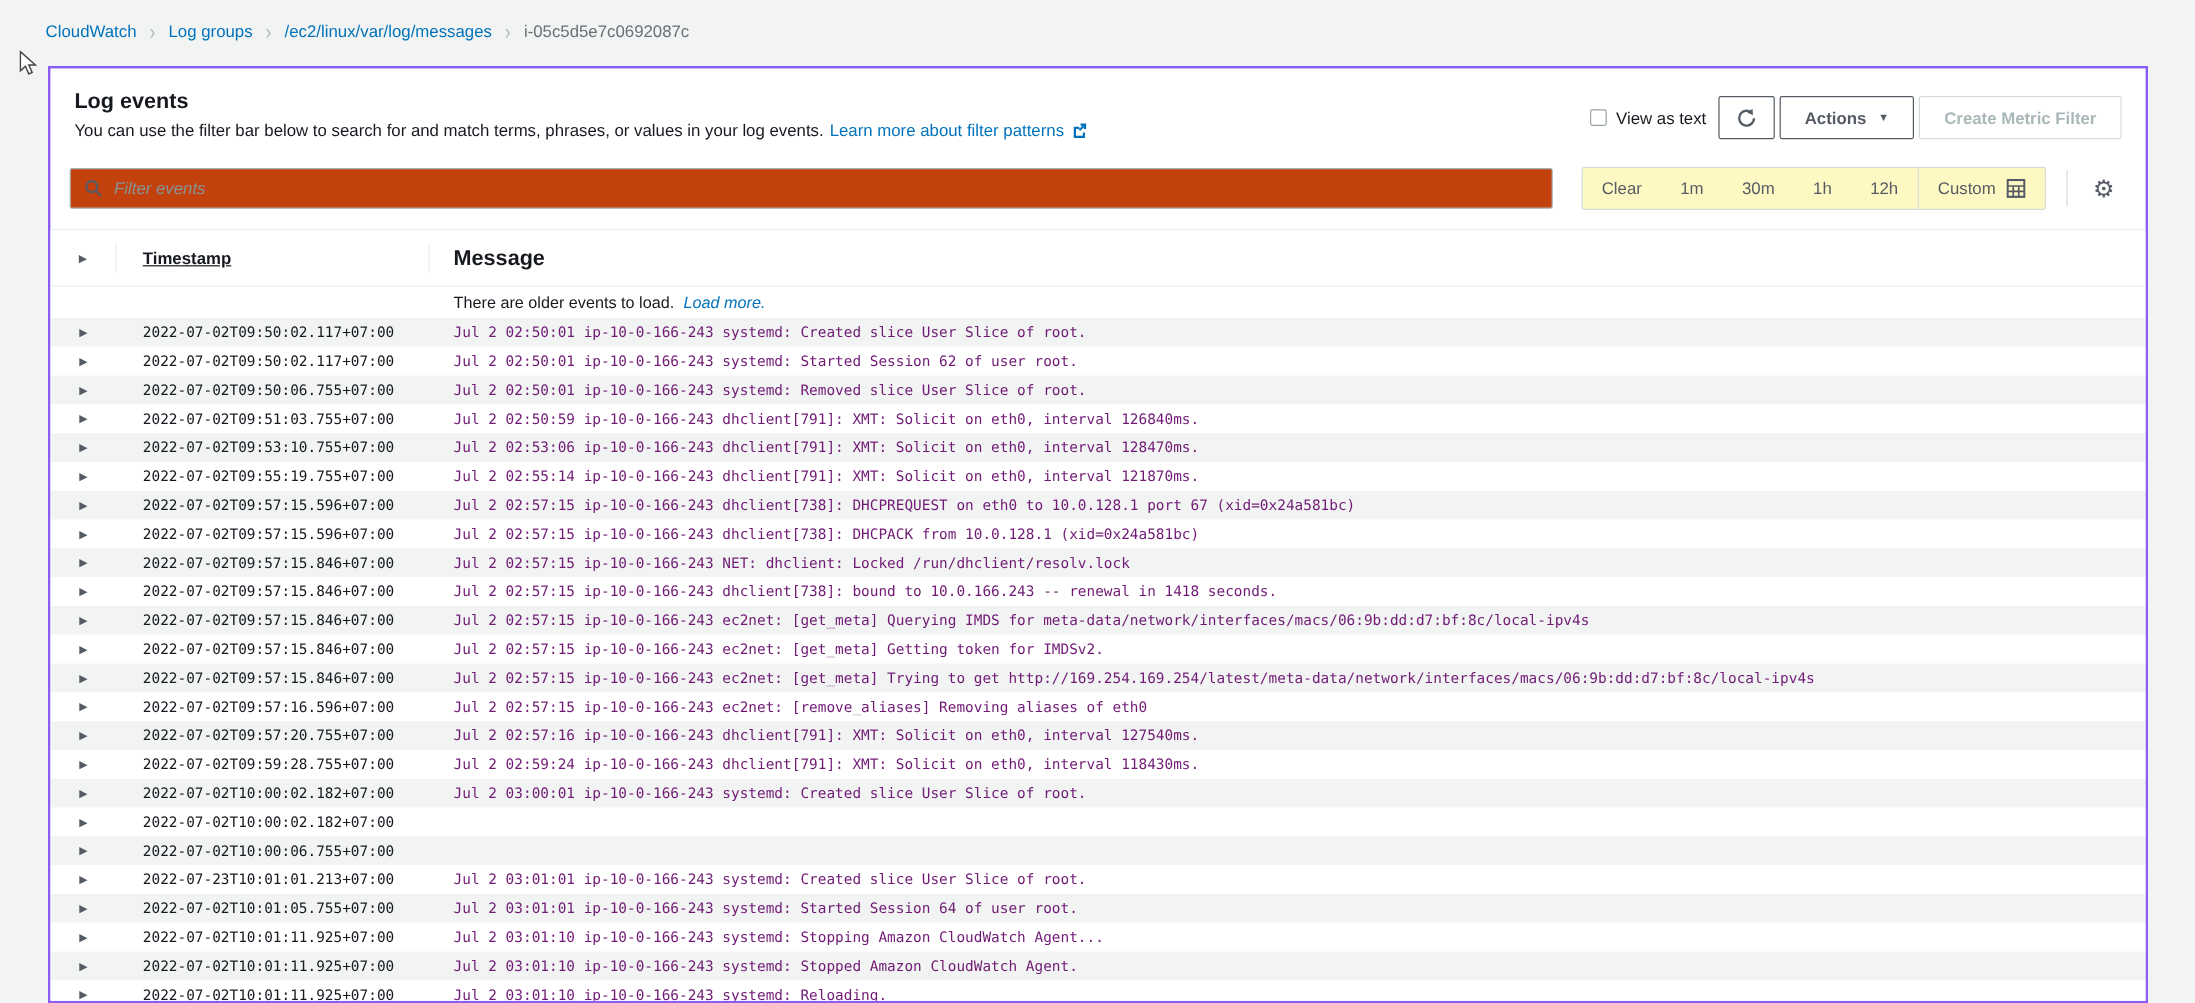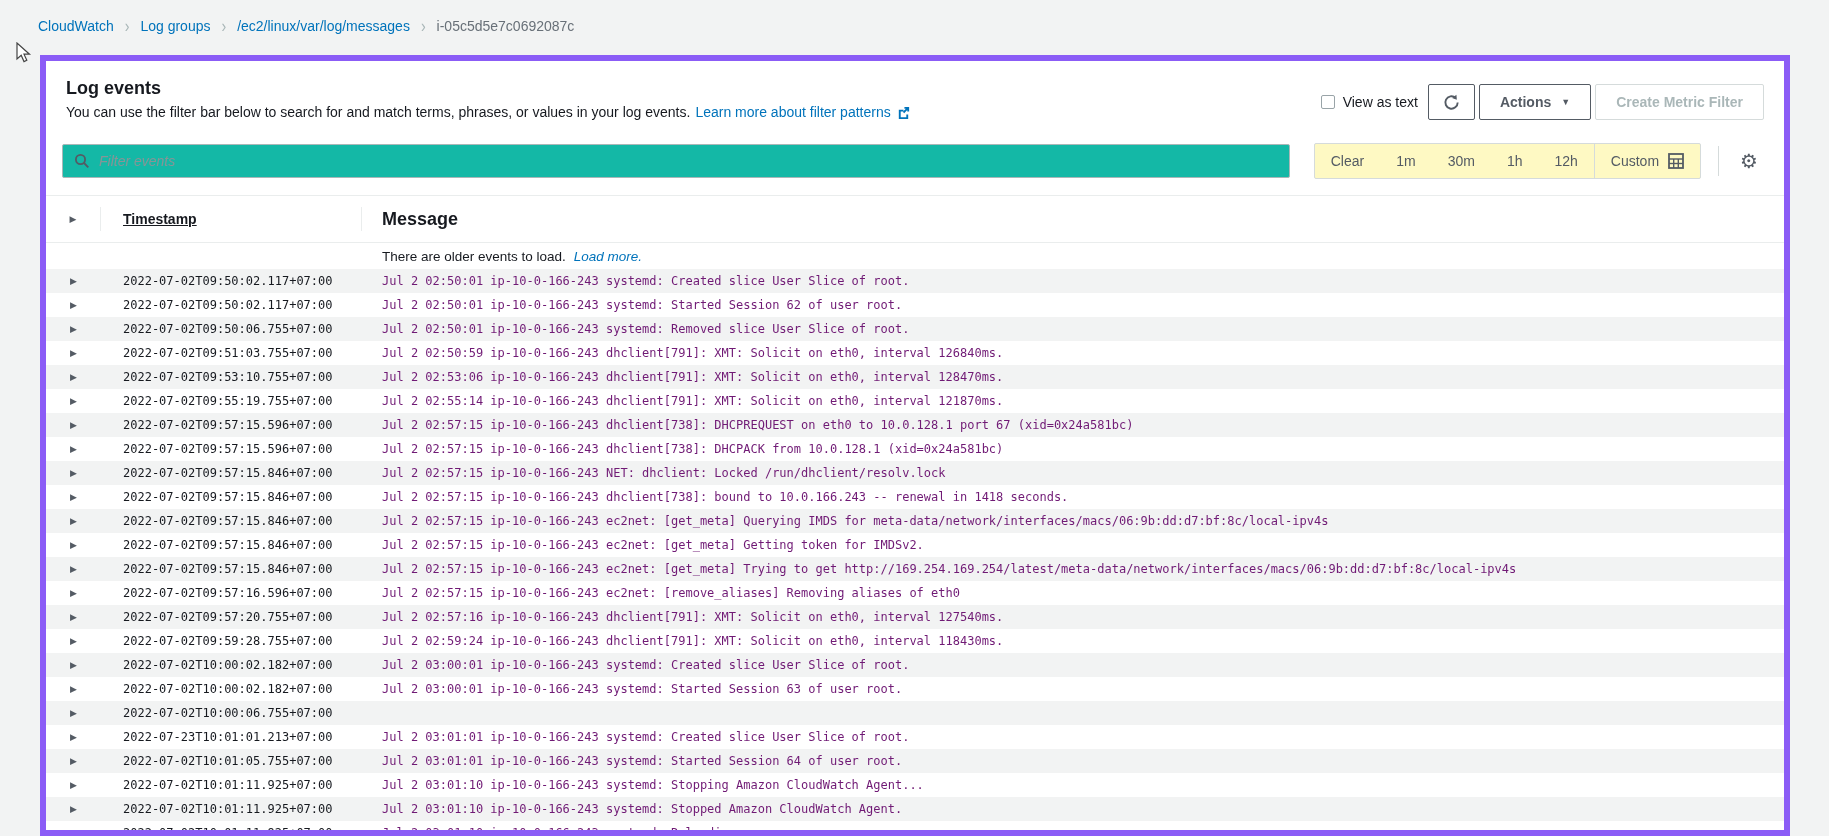--- a/index.html
+++ b/index.html
@@ -19,21 +19,21 @@
   }
   .crumb-link { color:#0073bb; cursor:pointer; text-decoration:none; }
   .crumb-current { color:#687078; }
   .crumb-sep { color:#aab7b8; font-size:14px; transform:scaleY(1.25); }
   
   .cursor { position:absolute; left:16px; top:42px; z-index:50; }
   
   .panel {
     position:absolute; left:40px; top:55px;
     width:1750px; height:781px;
-    background:#fff; border:6px solid #8b5cf6;
+    background:#fff; border:2px solid #8b5cf6;
     overflow:hidden;
   }
   .panel-header {
     display:flex; justify-content:space-between; align-items:flex-start;
     padding:15px 20px 0 20px;
   }
   .panel-header h1 { font-size:18px; font-weight:bold; line-height:24px; }
   .desc { font-size:14px; margin-top:4px; color:#16191f; display:flex; align-items:center; gap:5px; }
   .link { color:#0073bb; cursor:pointer; text-decoration:none; }
   .header-controls { display:flex; align-items:center; gap:4px; margin-top:8px; }
@@ -47,21 +47,21 @@
     font-family:"Liberation Sans", sans-serif;
   }
   .btn-icon { padding:0 13px; }
   .caret { font-size:9px; line-height:1; }
   .btn-disabled { border-color:#d5dbdb; color:#aab7b8; cursor:default; }
   
   .filter-row { display:flex; align-items:center; margin:23px 16px 0 16px; }
   .search-box {
     flex:1; display:flex; align-items:center; gap:9px;
     height:34px; border:1px solid #aab7b8; border-radius:2px;
-    background:#14b8a6; padding:0 11px; max-width:1264px;
+    background:#c2410c; padding:0 11px; max-width:1264px;
   }
   .search-box input {
     border:none; outline:none; flex:1; font-size:14px; color:#16191f; background:transparent;
     font-family:"Liberation Sans", sans-serif;
   }
   .search-box input::placeholder { color:#879596; font-style:italic; }
   .time-control {
     display:flex; align-items:stretch; height:36px;
     border:1px solid #d5dbdb; border-radius:2px; margin-left:24px; background:#fef9c3;
   }
@@ -320,21 +320,20 @@
             <span class="row-arrow-glyph">▶</span>
           </div>
           <div class="row-ts">2022-07-02T10:00:02.182+07:00</div>
           <div class="row-msg">Jul 2 03:00:01 ip-10-0-166-243 systemd: Created slice User Slice of root.</div>
         </div>
         <div class="log-row">
           <div class="row-arrow">
             <span class="row-arrow-glyph">▶</span>
           </div>
           <div class="row-ts">2022-07-02T10:00:02.182+07:00</div>
-          <div class="row-msg">Jul 2 03:00:01 ip-10-0-166-243 systemd: Started Session 63 of user root.</div>
         </div>
         <div class="log-row stripe">
           <div class="row-arrow">
             <span class="row-arrow-glyph">▶</span>
           </div>
           <div class="row-ts">2022-07-02T10:00:06.755+07:00</div>
         </div>
         <div class="log-row">
           <div class="row-arrow">
             <span class="row-arrow-glyph">▶</span>

